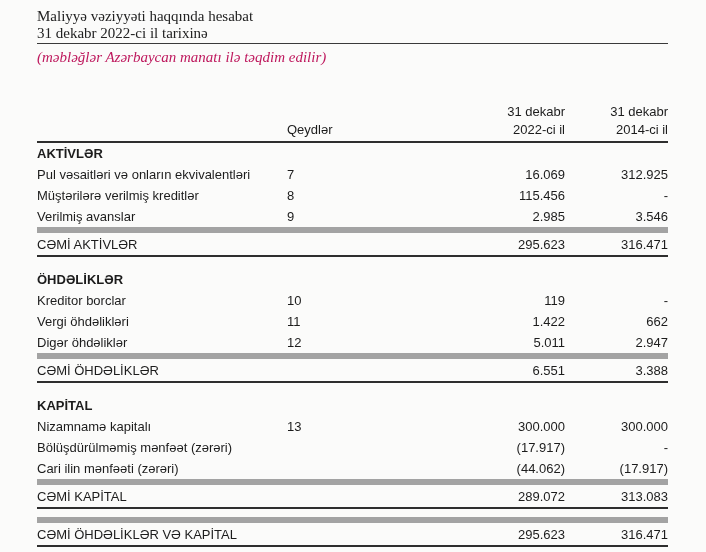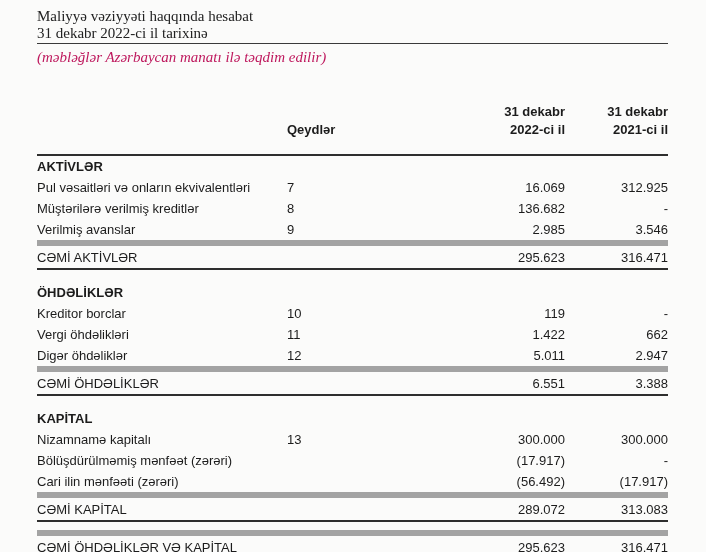--- a/index.html
+++ b/index.html
@@ -61,24 +61,24 @@
     white-space: nowrap;
   }
   col.c-label  { width: 250px; }
   col.c-note   { width: 60px;  }
   col.c-v2022  { width: 218px; }
   col.c-v2021  { width: 103px; }
 
   tr.colhead td {
     vertical-align: bottom;
     height: 40px;
-    font-weight: bold;
+    font-weight: normal;
     line-height: 18px;
     border-bottom: 2px solid #2e2e2e;
-    padding-bottom: 15px;
+    padding-bottom: 2px;
   }
   td.note { text-align: left; }
   td.num  { text-align: right; }
   td.last { padding-right: 5px; }
 
   tr.sec-head td {
     height: 21px;
     font-weight: bold;
   }
   tr.row td { height: 21px; }
@@ -119,40 +119,40 @@
     <tbody>
         <tr class="colhead">
       <td></td>
       <td class="note">Qeydlər</td>
       <td class="num">
         <div>31 dekabr</div>
         <div>2022-ci il</div>
       </td>
       <td class="num last">
         <div>31 dekabr</div>
-        <div>2021-ci il</div>
+        <div>2014-ci il</div>
       </td>
     </tr>
 
     <tr class="sec-head">
       <td>AKTİVLƏR</td>
       <td class="note"></td>
           <td class="num"></td>
           <td class="num last"></td>
     </tr>
     <tr class="row">
       <td>Pul vəsaitləri və onların ekvivalentləri</td>
       <td class="note">7</td>
       <td class="num">16.069</td>
       <td class="num last">312.925</td>
     </tr>
     <tr class="row">
       <td>Müştərilərə verilmiş kreditlər</td>
       <td class="note">8</td>
-      <td class="num">136.682</td>
+      <td class="num">115.456</td>
       <td class="num last">-</td>
     </tr>
     <tr class="row">
       <td>Verilmiş avanslar</td>
       <td class="note">9</td>
       <td class="num">2.985</td>
       <td class="num last">3.546</td>
     </tr>
     <tr class="total">
       <td>CƏMİ AKTİVLƏR</td>
@@ -214,21 +214,21 @@
     </tr>
     <tr class="row">
       <td>Bölüşdürülməmiş mənfəət (zərəri)</td>
       <td class="note"></td>
       <td class="num">(17.917)</td>
       <td class="num last">-</td>
     </tr>
     <tr class="row">
       <td>Cari ilin mənfəəti (zərəri)</td>
       <td class="note"></td>
-      <td class="num">(56.492)</td>
+      <td class="num">(44.062)</td>
       <td class="num last">(17.917)</td>
     </tr>
     <tr class="total">
       <td>CƏMİ KAPİTAL</td>
       <td class="note"></td>
       <td class="num">289.072</td>
       <td class="num last">313.083</td>
     </tr>
 
     <tr class="spacer-c">

